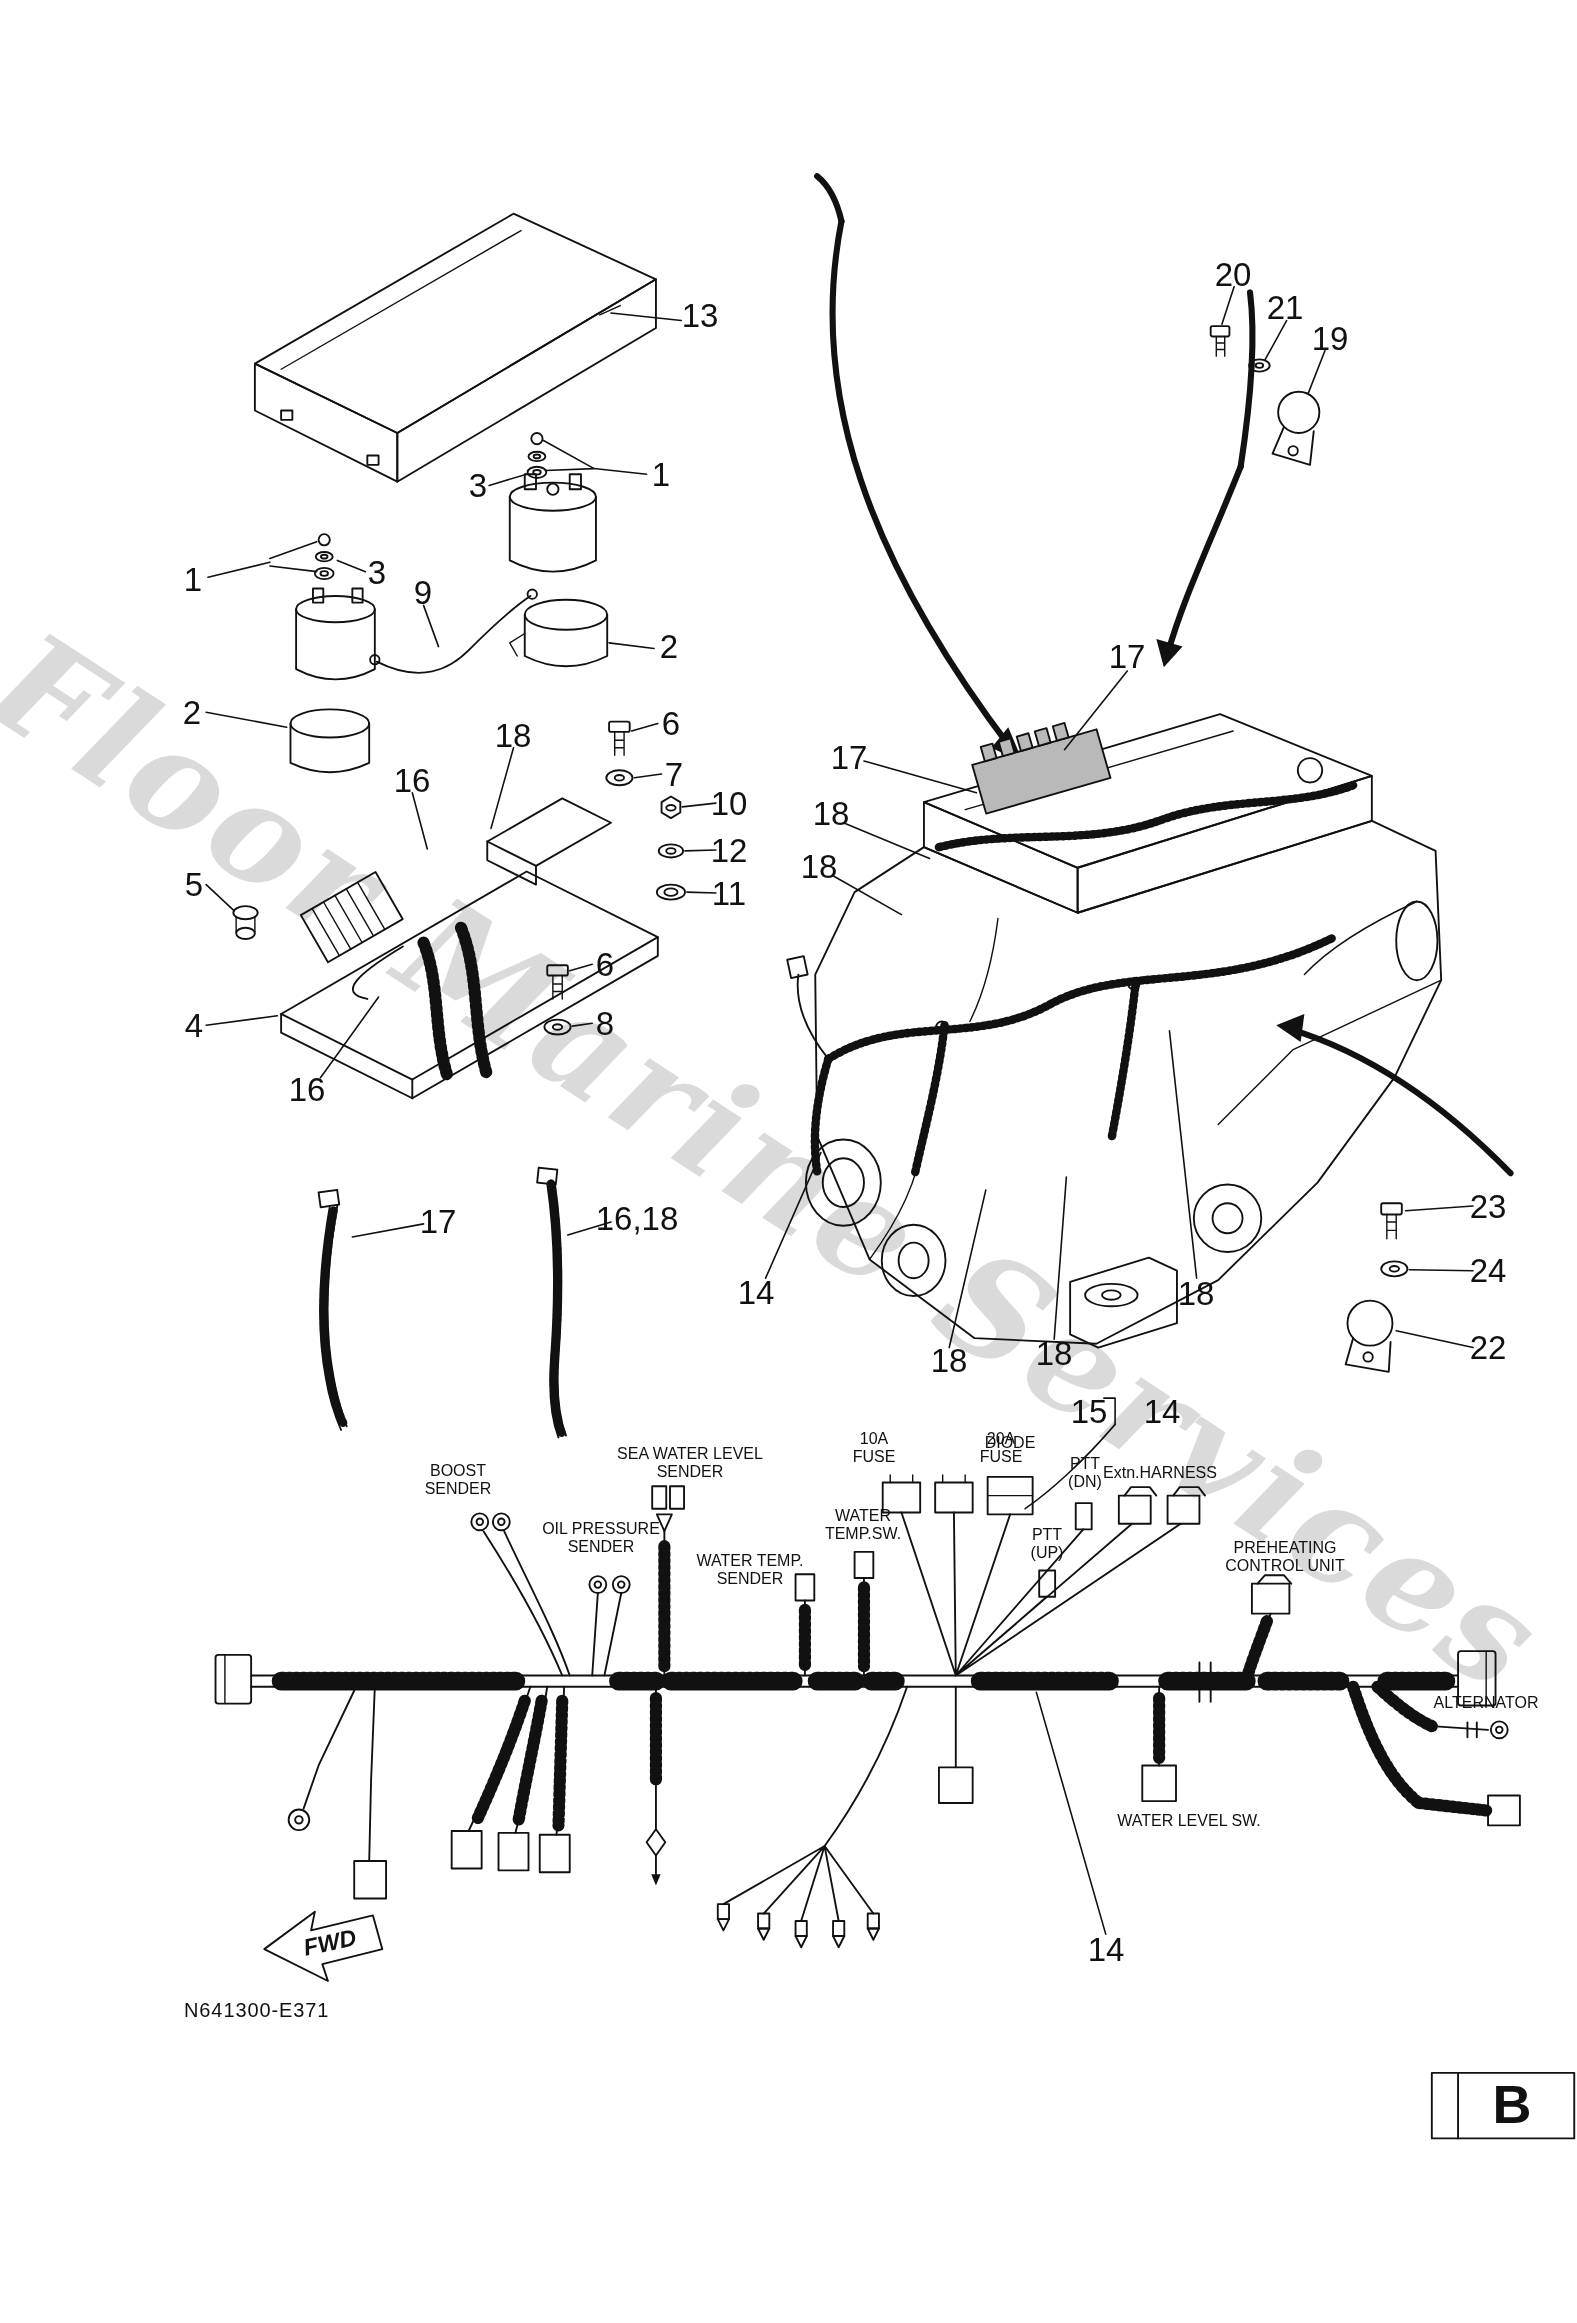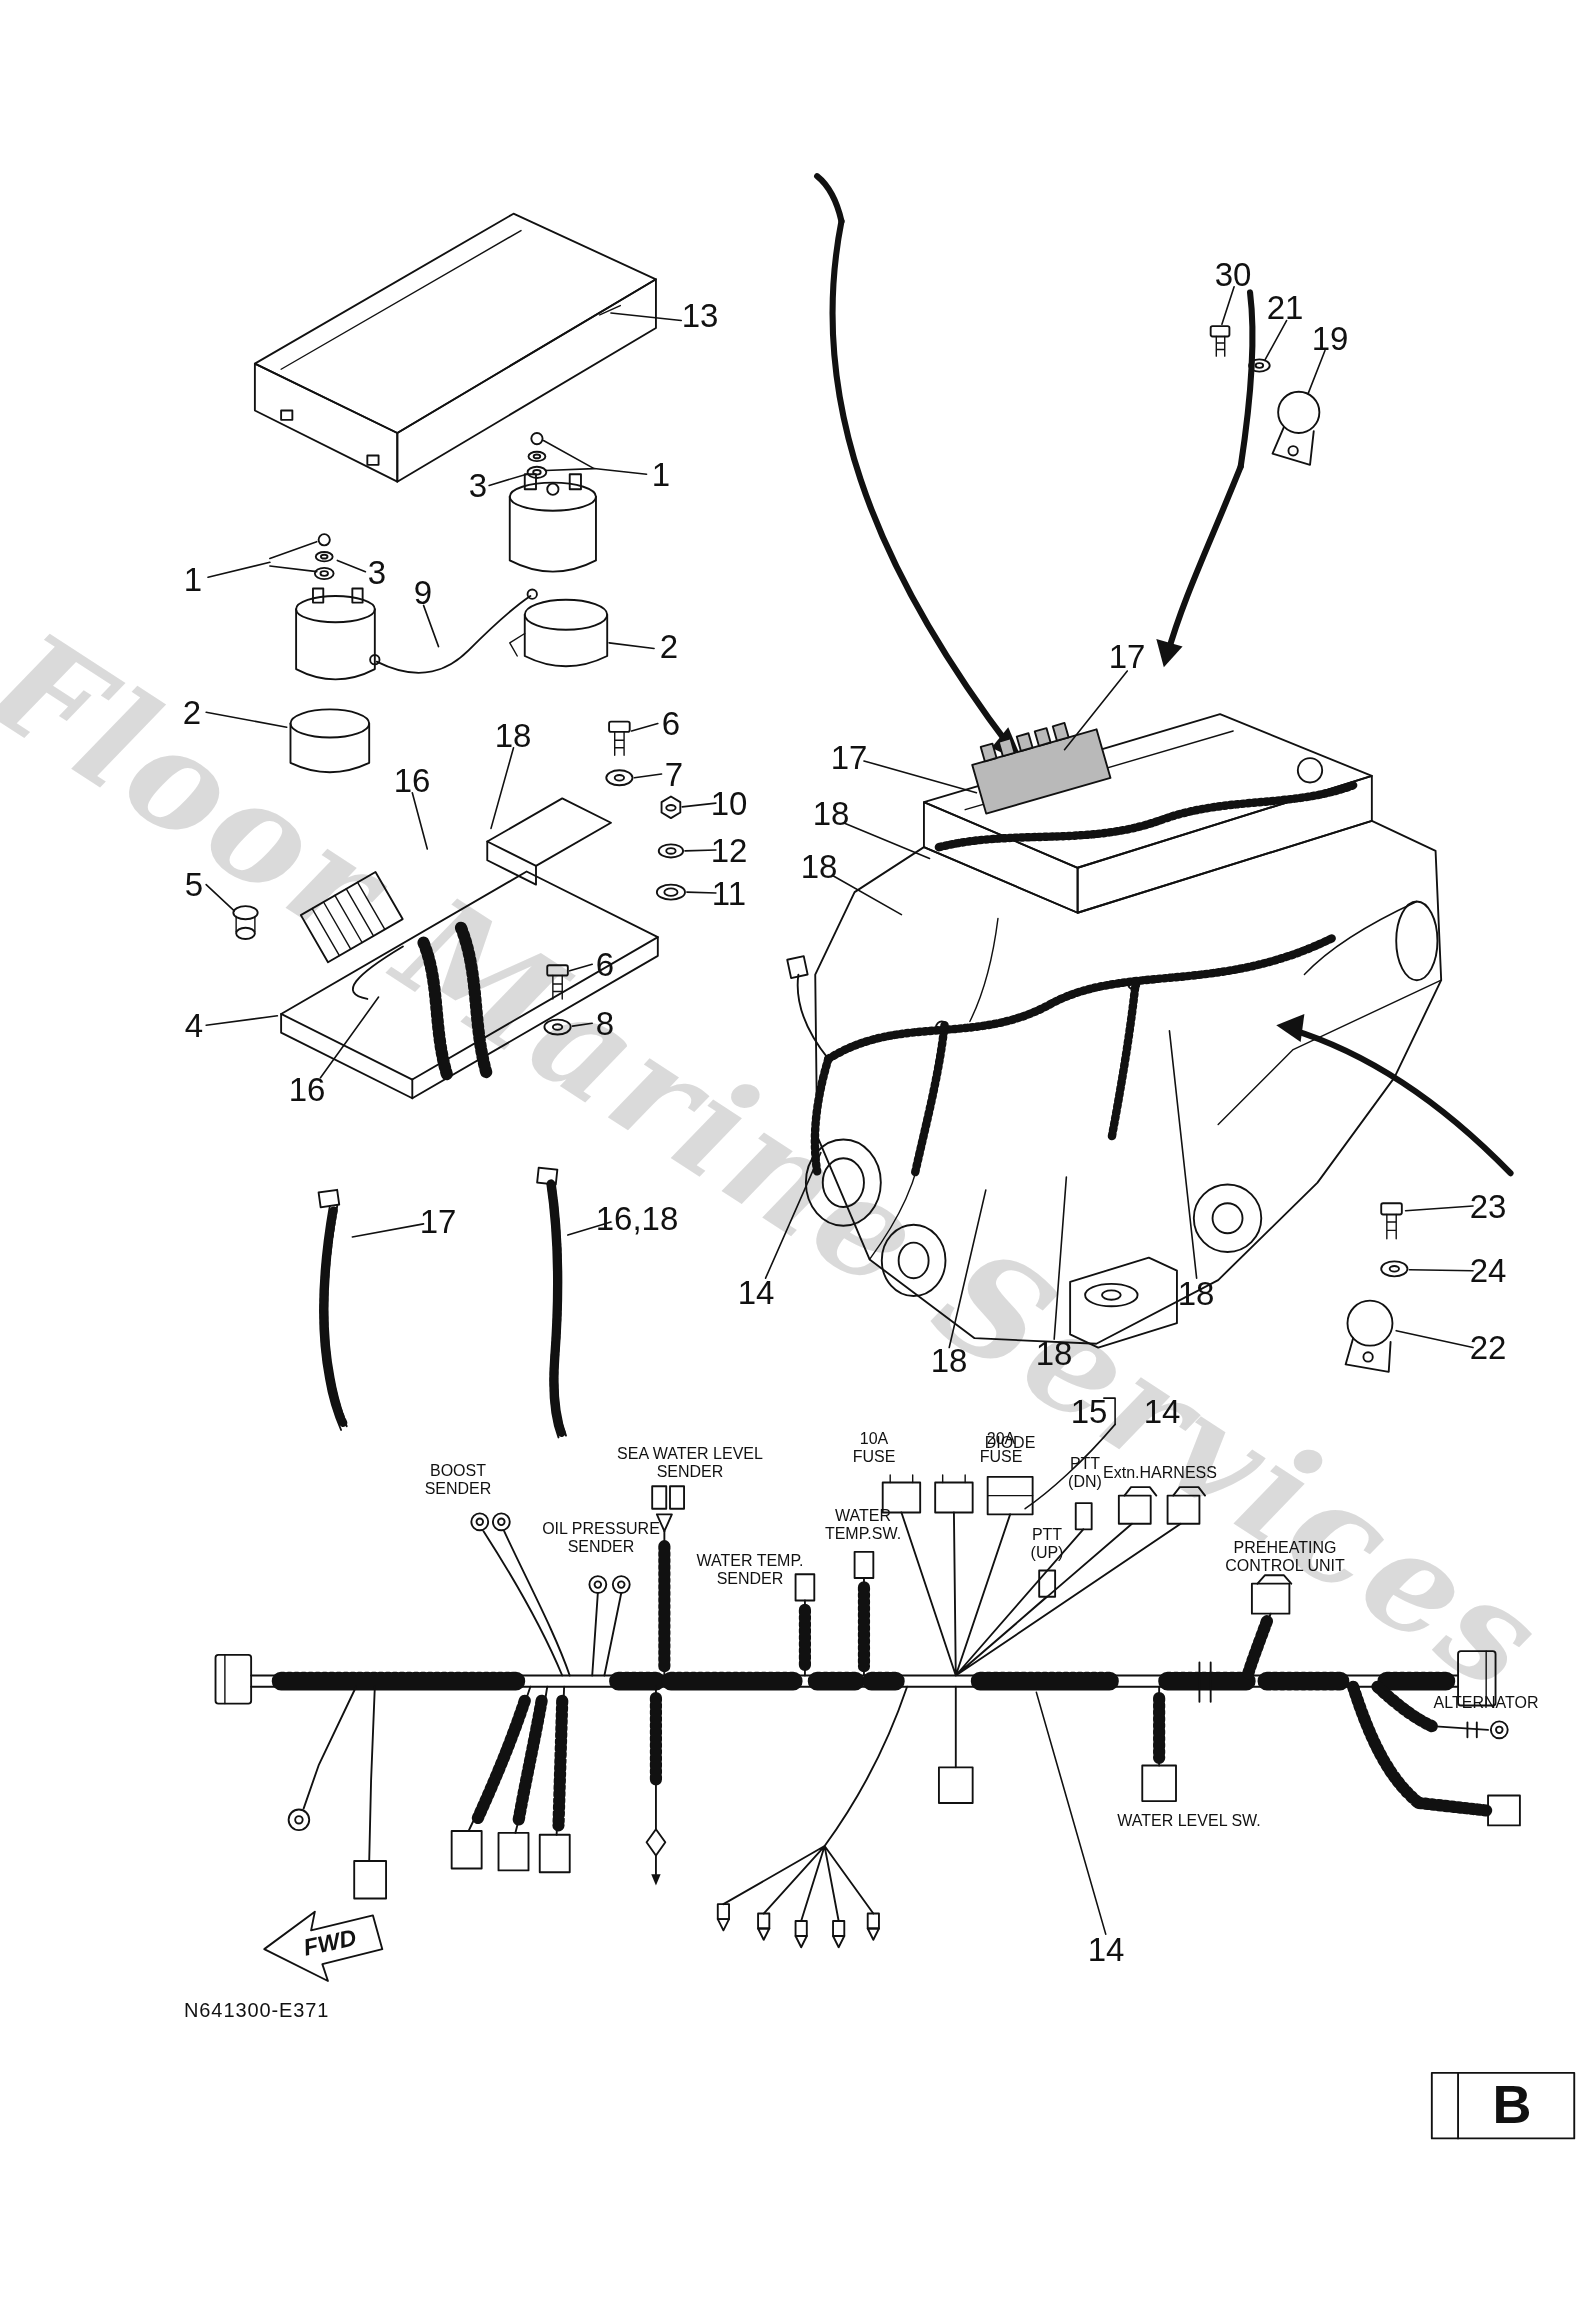--- a/index.html
+++ b/index.html
@@ -402,21 +402,21 @@
   <div class="callout" style="left:729px;top:803px">10</div>
   <div class="callout" style="left:729px;top:850px">12</div>
   <div class="callout" style="left:729px;top:893px">11</div>
   <div class="callout" style="left:194px;top:884px">5</div>
   <div class="callout" style="left:194px;top:1025px">4</div>
   <div class="callout" style="left:605px;top:964px">6</div>
   <div class="callout" style="left:605px;top:1023px">8</div>
   <div class="callout" style="left:307px;top:1089px">16</div>
   <div class="callout" style="left:438px;top:1221px">17</div>
   <div class="callout" style="left:637px;top:1218px">16,18</div>
-  <div class="callout" style="left:1233px;top:274px">30</div>
+  <div class="callout" style="left:1233px;top:274px">20</div>
   <div class="callout" style="left:1285px;top:307px">21</div>
   <div class="callout" style="left:1330px;top:338px">19</div>
   <div class="callout" style="left:1127px;top:656px">17</div>
   <div class="callout" style="left:849px;top:757px">17</div>
   <div class="callout" style="left:831px;top:813px">18</div>
   <div class="callout" style="left:819px;top:866px">18</div>
   <div class="callout" style="left:756px;top:1292px">14</div>
   <div class="callout" style="left:949px;top:1360px">18</div>
   <div class="callout" style="left:1054px;top:1353px">18</div>
   <div class="callout" style="left:1196px;top:1293px">18</div>

